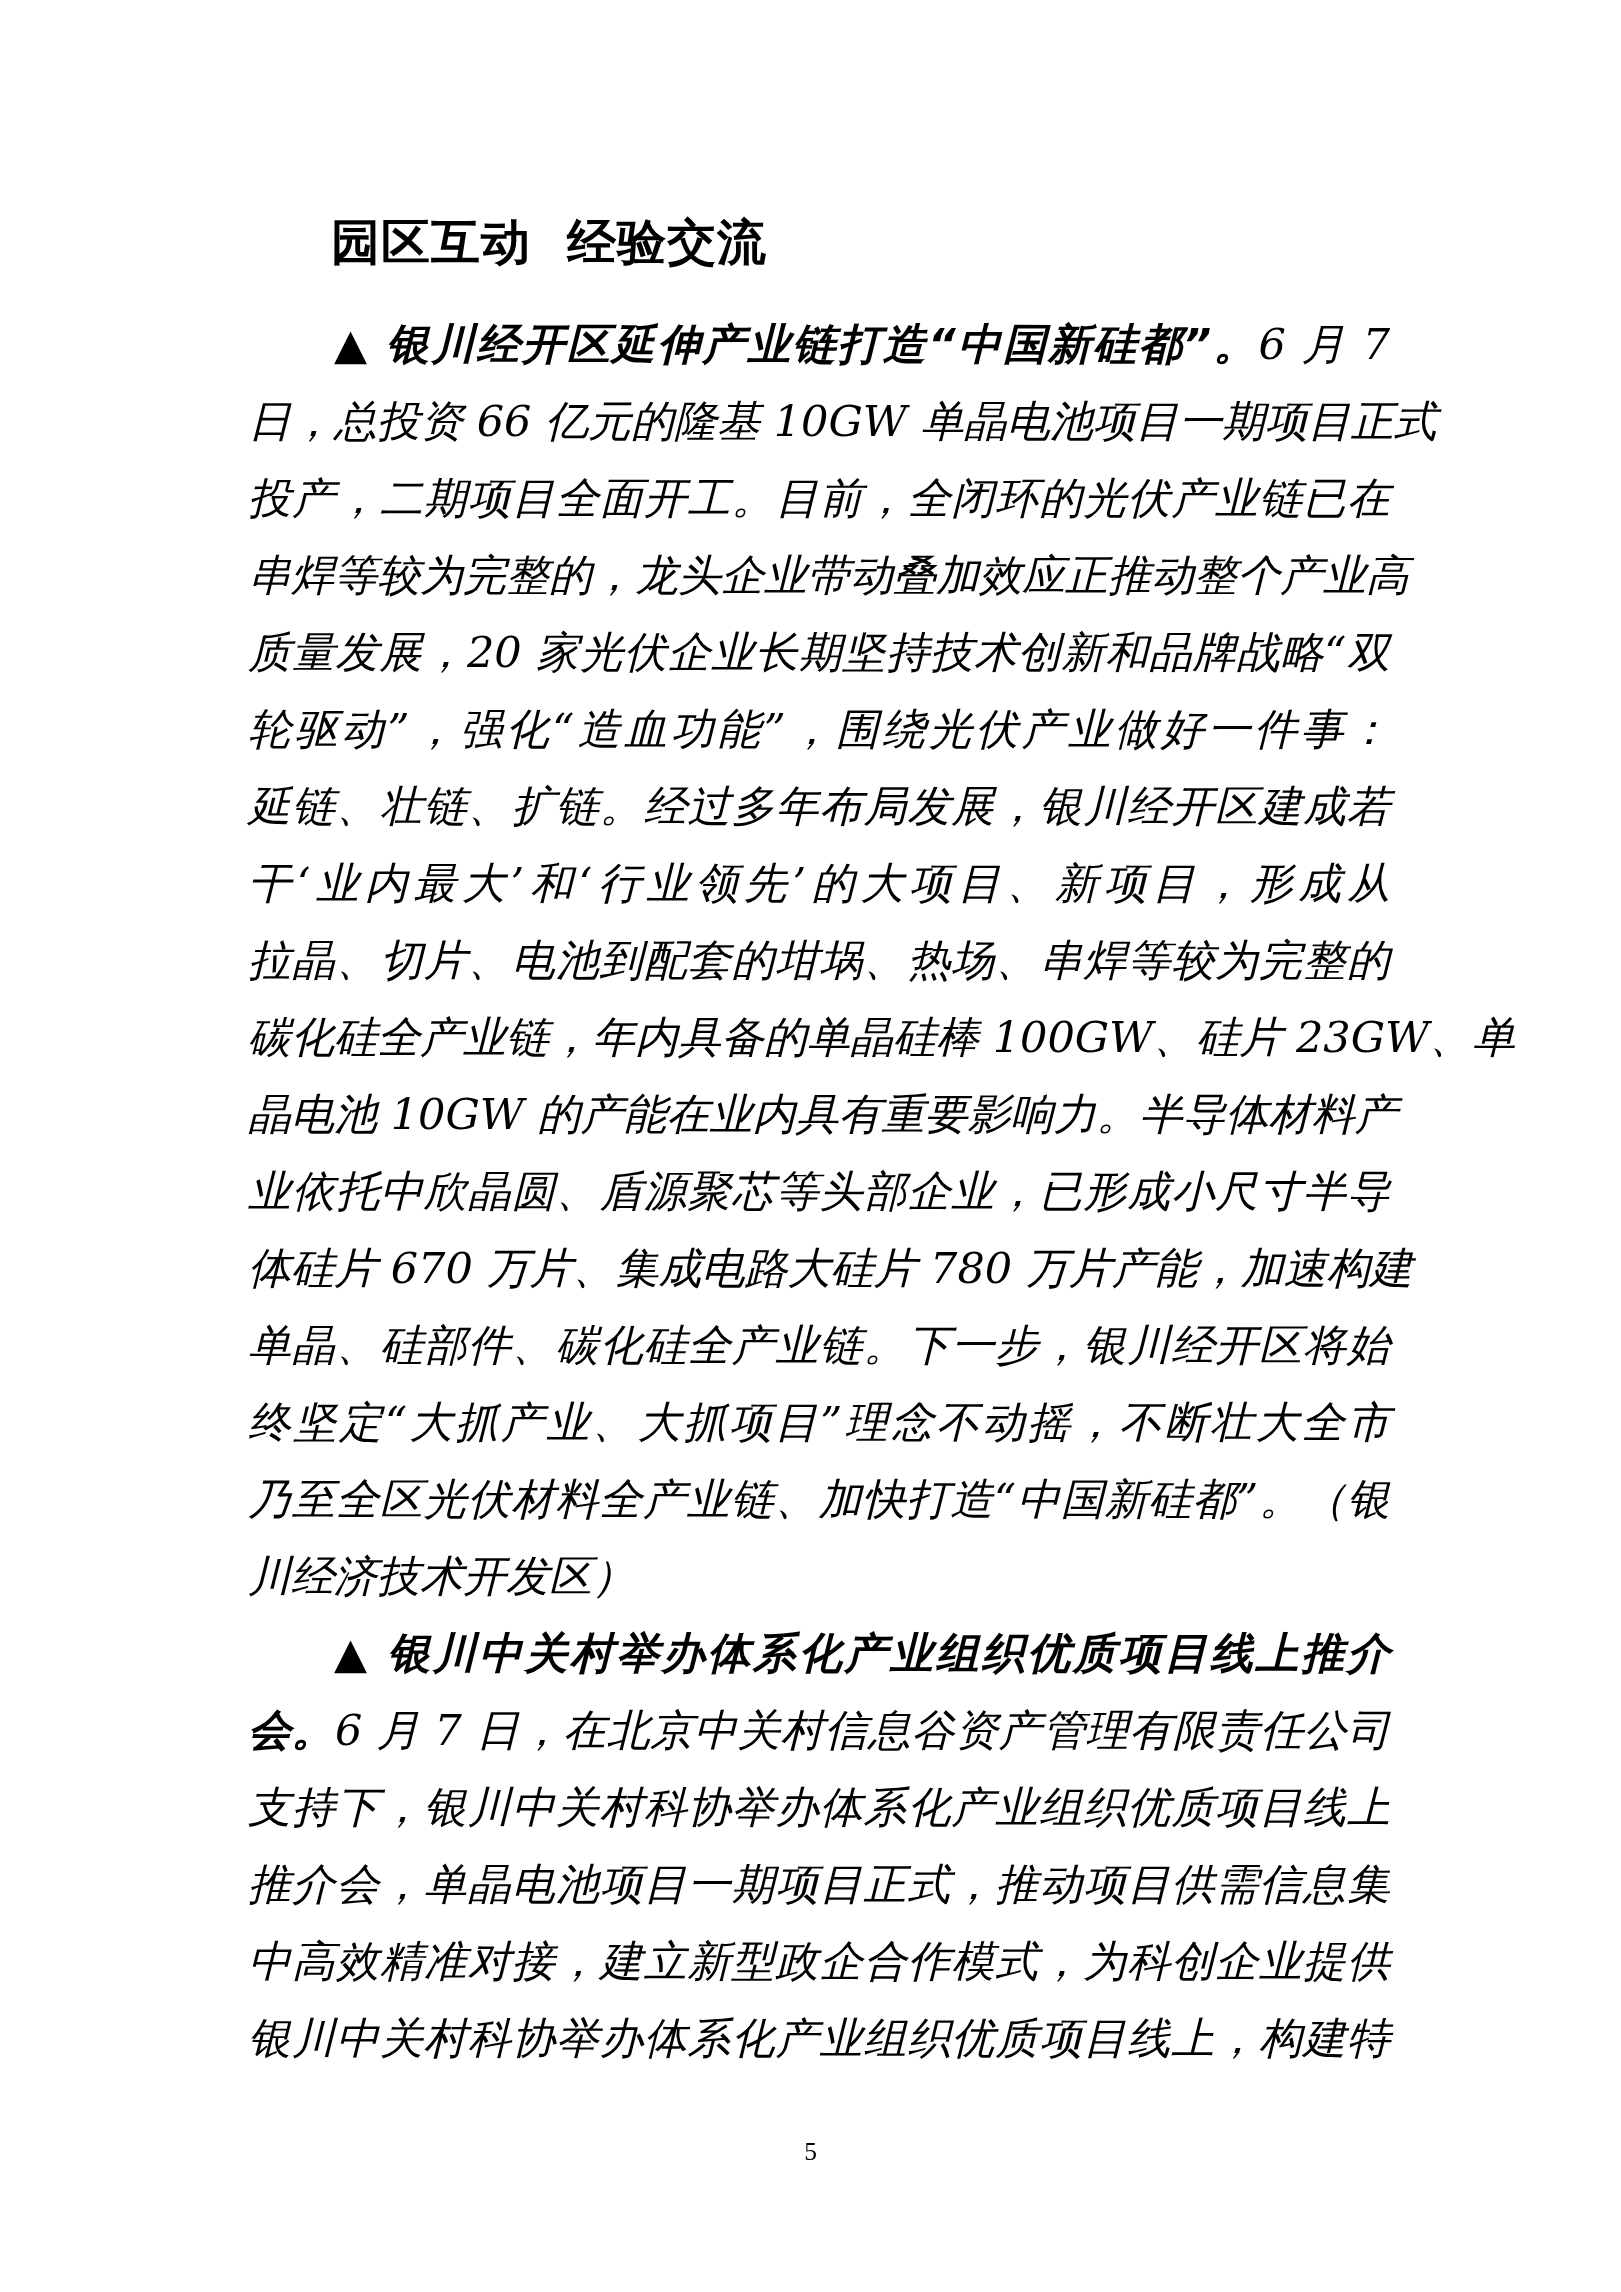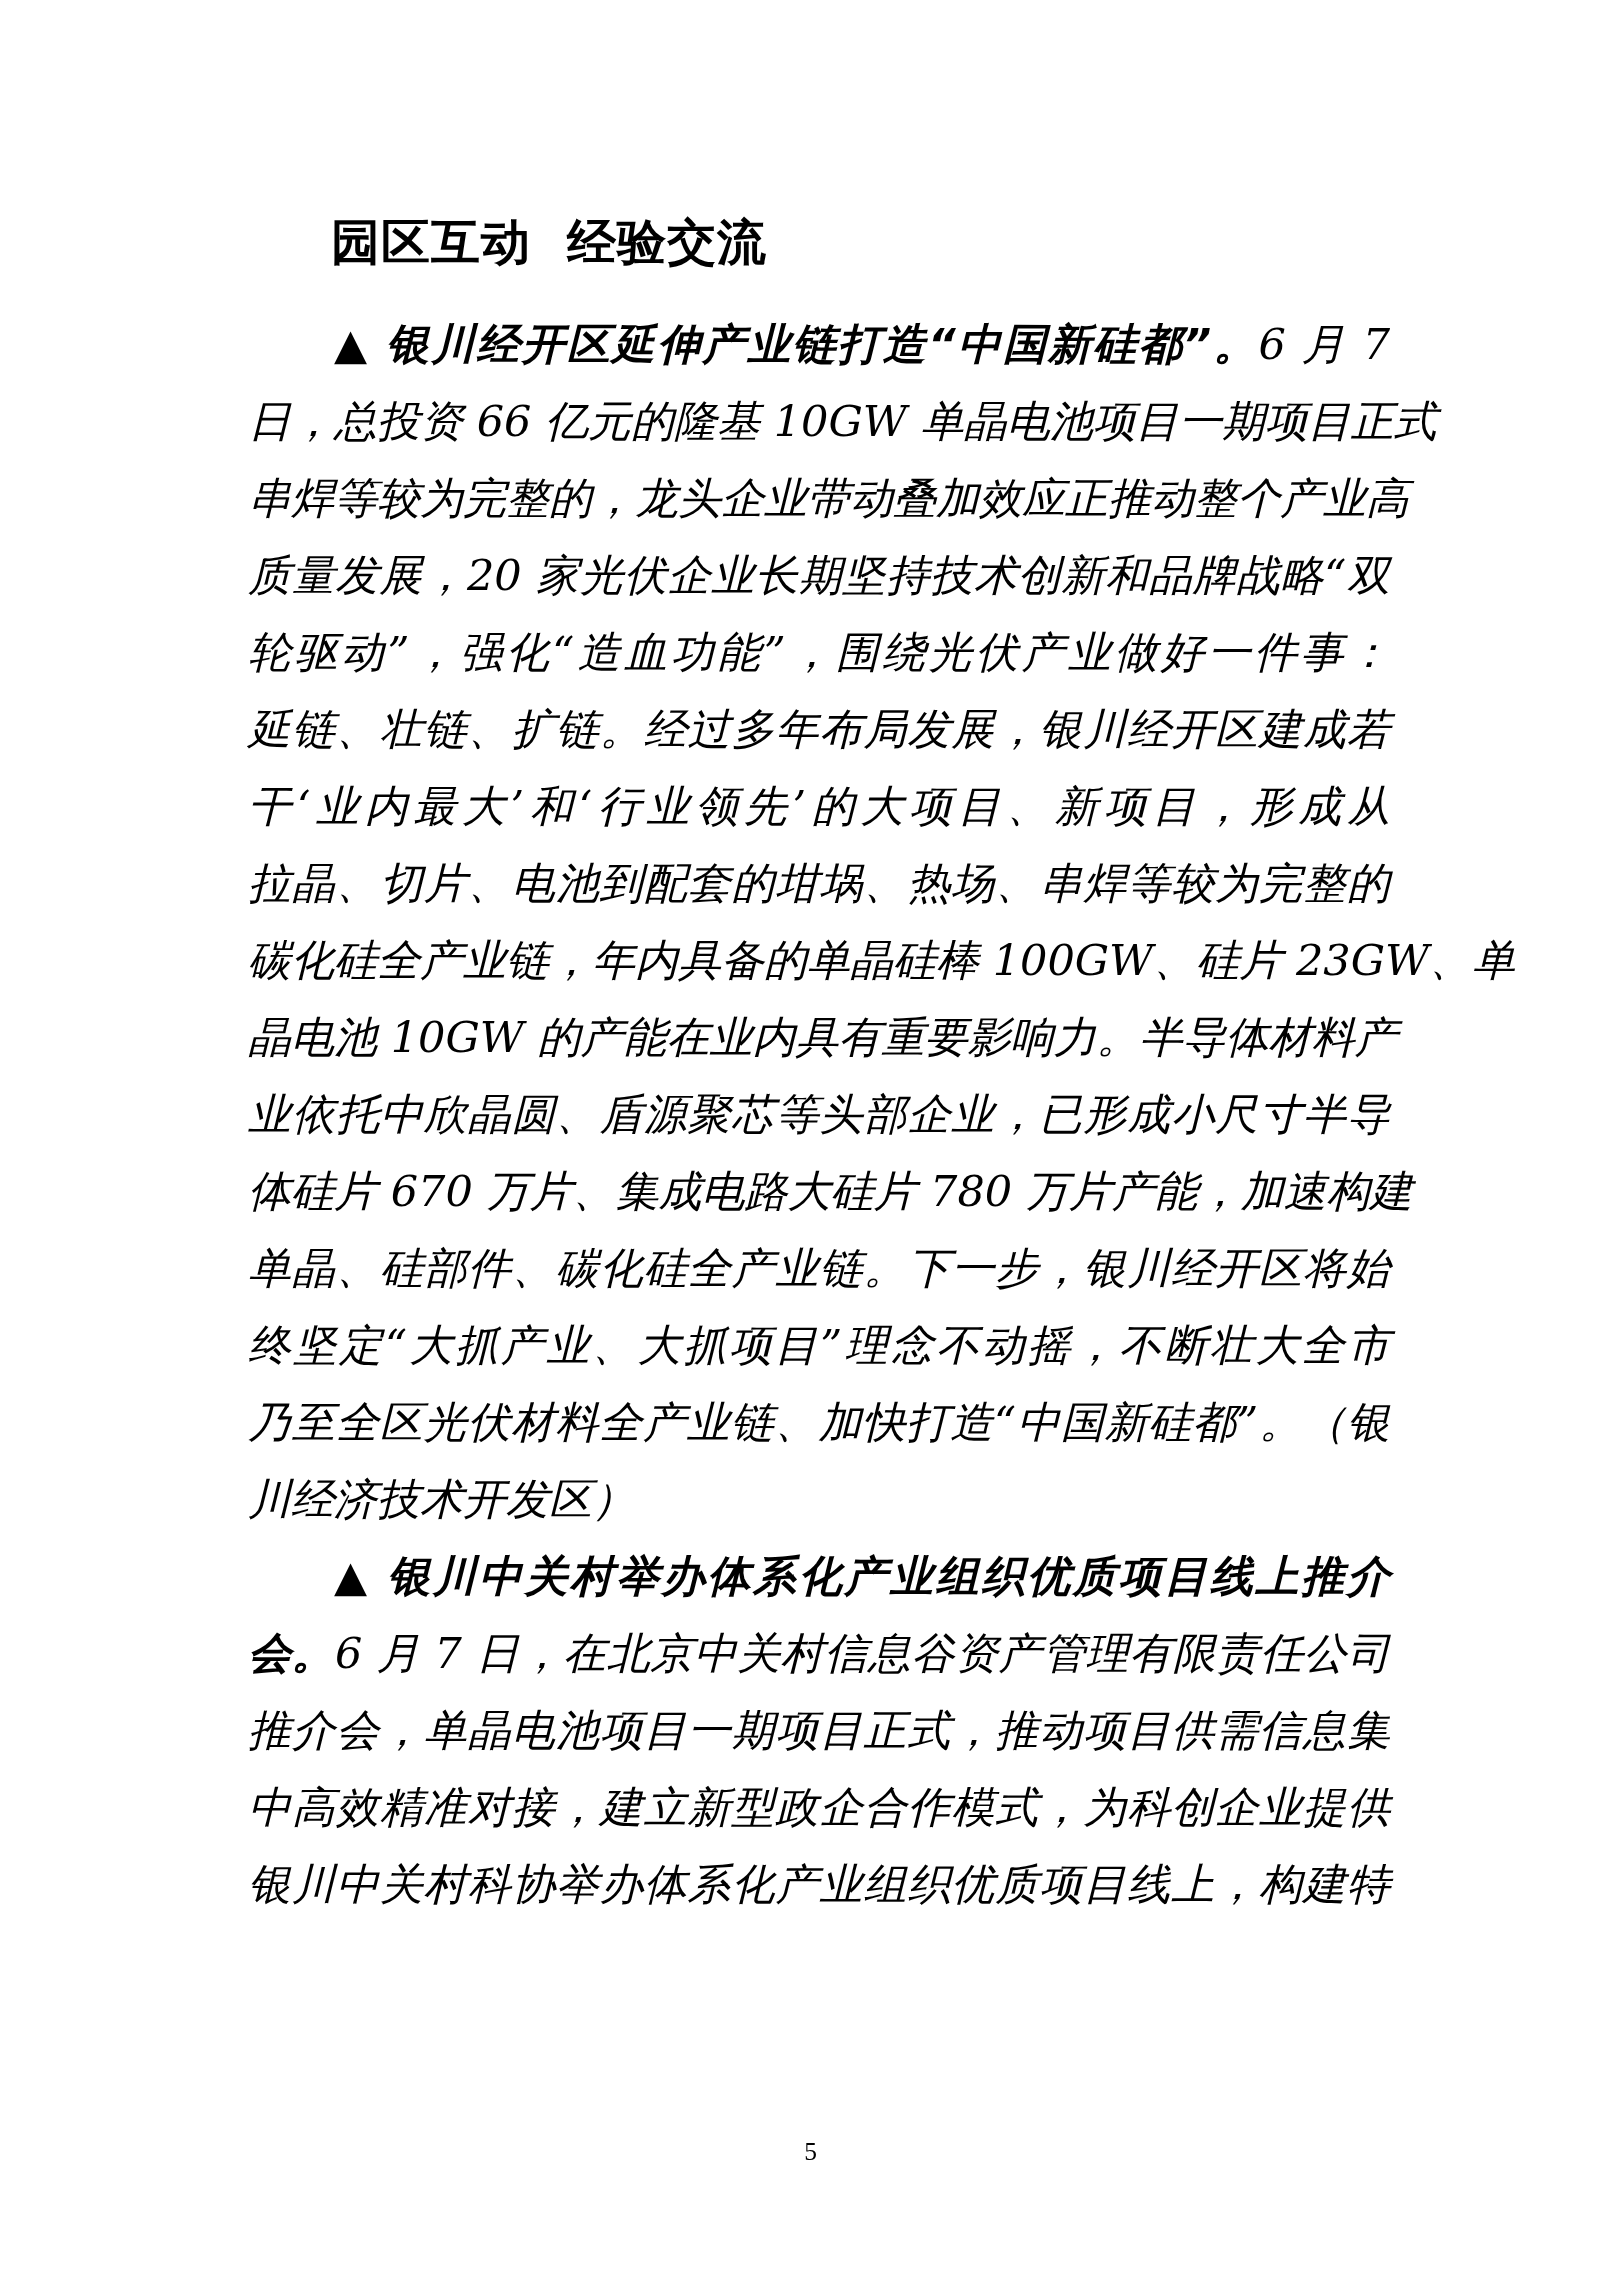--- a/index.html
+++ b/index.html
@@ -21,37 +21,39 @@
 <body>
 
 <div class="page">
 
   <div class="heading">园区互动  经验交流</div>
 
   <div class="body-text">
 
     <div class="line indent"><span class="bold">▲</span><span class="bold"> 银川经开区延伸产业链打造“中国新硅都”。</span><span>6 月 7</span></div>
     <div class="line">日，总投资 66 亿元的隆基 10GW 单晶电池项目一期项目正式</div>
+    <div class="line">投产，二期项目全面开工。目前，全闭环的光伏产业链已在</div>
     <div class="line">串焊等较为完整的，龙头企业带动叠加效应正推动整个产业高</div>
     <div class="line">质量发展，20 家光伏企业长期坚持技术创新和品牌战略“双</div>
     <div class="line">轮驱动”，强化“造血功能”，围绕光伏产业做好一件事：</div>
     <div class="line">延链、壮链、扩链。经过多年布局发展，银川经开区建成若</div>
     <div class="line">干‘业内最大’和‘行业领先’的大项目、新项目，形成从</div>
     <div class="line">拉晶、切片、电池到配套的坩埚、热场、串焊等较为完整的</div>
     <div class="line">碳化硅全产业链，年内具备的单晶硅棒 100GW、硅片 23GW、单</div>
     <div class="line">晶电池 10GW 的产能在业内具有重要影响力。半导体材料产</div>
     <div class="line">业依托中欣晶圆、盾源聚芯等头部企业，已形成小尺寸半导</div>
     <div class="line">体硅片 670 万片、集成电路大硅片 780 万片产能，加速构建</div>
     <div class="line">单晶、硅部件、碳化硅全产业链。下一步，银川经开区将始</div>
     <div class="line">终坚定“大抓产业、大抓项目”理念不动摇，不断壮大全市</div>
     <div class="line">乃至全区光伏材料全产业链、加快打造“中国新硅都”。（银</div>
     <div class="line last">川经济技术开发区）</div>
 
     <div class="line indent"><span class="bold">▲</span><span class="bold"> 银川中关村举办体系化产业组织优质项目线上推介</span></div>
     <div class="line"><span class="bold">会。</span><span>6 月 7 日，在北京中关村信息谷资产管理有限责任公司</span></div>
+    <div class="line">支持下，银川中关村科协举办体系化产业组织优质项目线上</div>
     <div class="line">推介会，单晶电池项目一期项目正式，推动项目供需信息集</div>
     <div class="line">中高效精准对接，建立新型政企合作模式，为科创企业提供</div>
     <div class="line">银川中关村科协举办体系化产业组织优质项目线上，构建特</div>
   </div>
 
   <div class="page-number">5</div>
 </div>
 
 
 </body></html>

